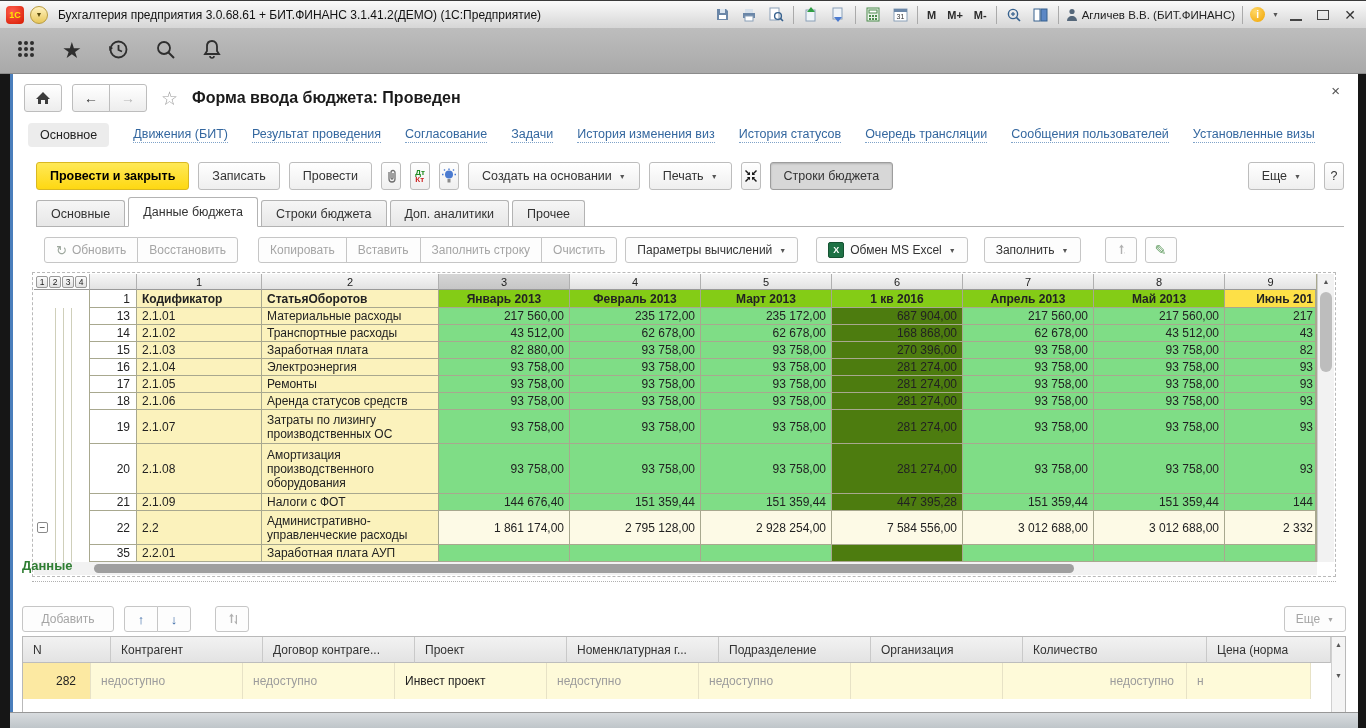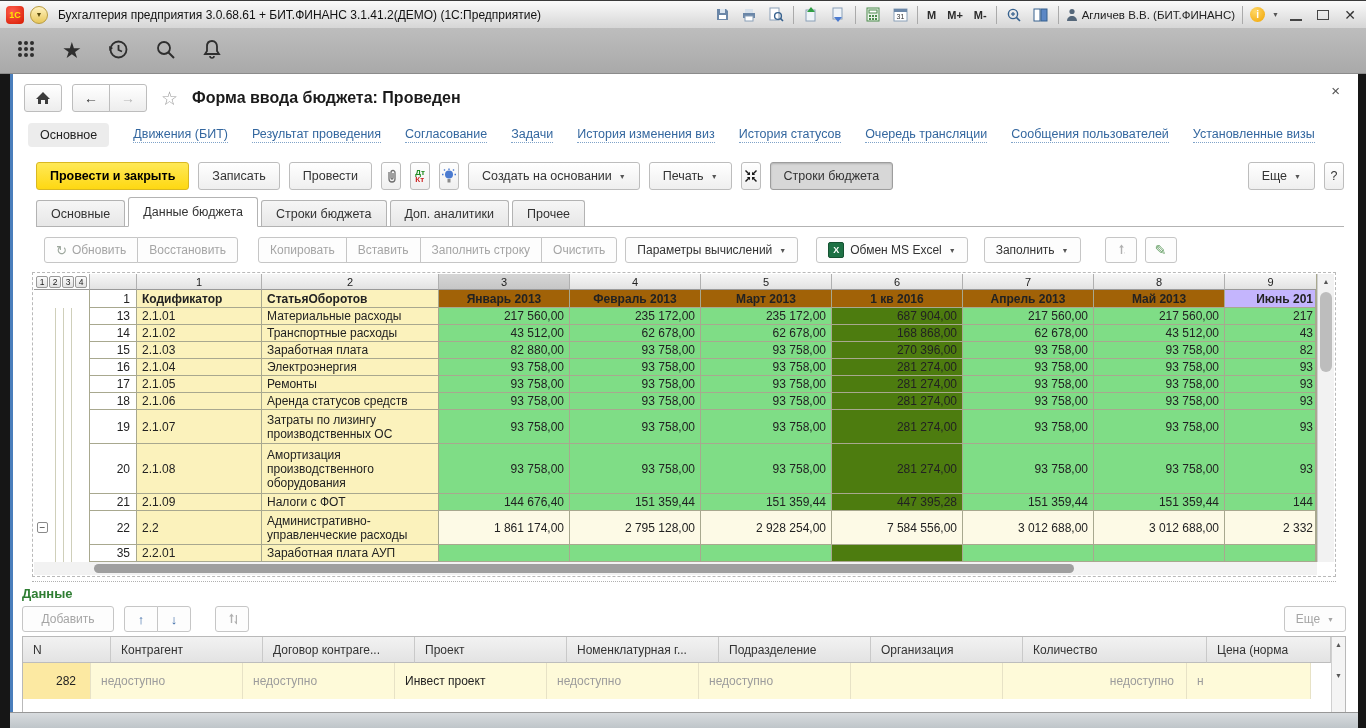--- a/index.html
+++ b/index.html
@@ -98,30 +98,30 @@
   .minus{position:absolute;left:3px;top:50%;margin-top:-6px;width:11px;height:11px;border:1px solid #8a8a8a;border-radius:2px;
     background:#fff;font-size:10px;line-height:9px;text-align:center;color:#333;box-sizing:border-box;}
   .c-num{width:47px;justify-content:flex-end;padding-right:6px;background:#fff;}
   .c-code{width:125px;padding-left:5px;background:#FBF2BC;}
   .c-name{width:177px;padding:0 4px 0 5px;background:#FBF2BC;word-break:break-word;}
   .c-val{width:131px;justify-content:flex-end;padding-right:5px;background:#7FDD86;}
   .c-val.q{background:#4d7c0f;}
   .c-jun{flex:1;justify-content:flex-end;padding-right:2px;background:#7FDD86;}
   .s-row.group .c-val,.s-row.group .c-jun{background:#FDFAE6;}
   .s-row.hd .c-code,.s-row.hd .c-name{font-weight:bold;}
-  .s-row.hd .c-val{justify-content:center;font-weight:bold;background:#a16207;padding:0;}
-  .s-row.hd .c-jun{font-weight:bold;background:#c4b5fd;}
+  .s-row.hd .c-val{justify-content:center;font-weight:bold;background:#84cc16;padding:0;}
+  .s-row.hd .c-jun{font-weight:bold;background:#fde047;}
   #vscroll{position:absolute;right:1px;top:1px;width:17px;bottom:14px;background:#f2f2f2;border-left:1px solid #cfcfcf;box-sizing:border-box;}
   .varr{height:14px;display:flex;align-items:center;justify-content:center;font-size:7px;color:#555;}
   #vthumb{position:absolute;left:2px;right:2px;top:18px;height:80px;background:#bdbdbd;border-radius:6px;}
   #hscroll{position:absolute;left:1px;right:18px;bottom:1px;height:13px;background:#f2f2f2;}
   #hthumb{position:absolute;left:60px;width:980px;top:2px;height:9px;background:#9f9f9f;border-radius:5px;}
   
   #sep{left:22px;top:507px;width:1304px;border-top:1px dotted #b0b0b0;}
-  #dtitle{left:12px;top:512px;font-size:13px;font-weight:bold;color:#2E7D32;}
+  #dtitle{left:12px;top:484px;font-size:13px;font-weight:bold;color:#2E7D32;}
   #dbtns{left:12px;top:530px;right:12px;height:30px;display:flex;align-items:center;gap:10px;}
   .arrbtn{width:34px;padding:0;font-size:13px;font-weight:bold;color:#3465a4;}
   #dtable{left:12px;top:562px;width:1324px;height:138px;border:1px solid #b9b9b9;box-sizing:border-box;overflow:hidden;background:#fff;}
   #dhead{display:flex;height:26px;}
   .dh{box-sizing:border-box;display:flex;align-items:center;padding-left:10px;font-size:12px;color:#333;
     background:linear-gradient(#f2f2f2,#e3e3e3);border-right:1px solid #c9c9c9;border-bottom:1px solid #bdbdbd;overflow:hidden;white-space:nowrap;}
   #drow{display:flex;height:36px;}
   .dc{box-sizing:border-box;display:flex;align-items:center;padding-left:10px;font-size:12px;background:#FEFAD9;
     border-right:1px solid #e7e2c6;overflow:hidden;white-space:nowrap;}
   .dc.n{background:#FCE9A2;justify-content:flex-end;padding-right:14px;font-weight:normal;color:#222;}

